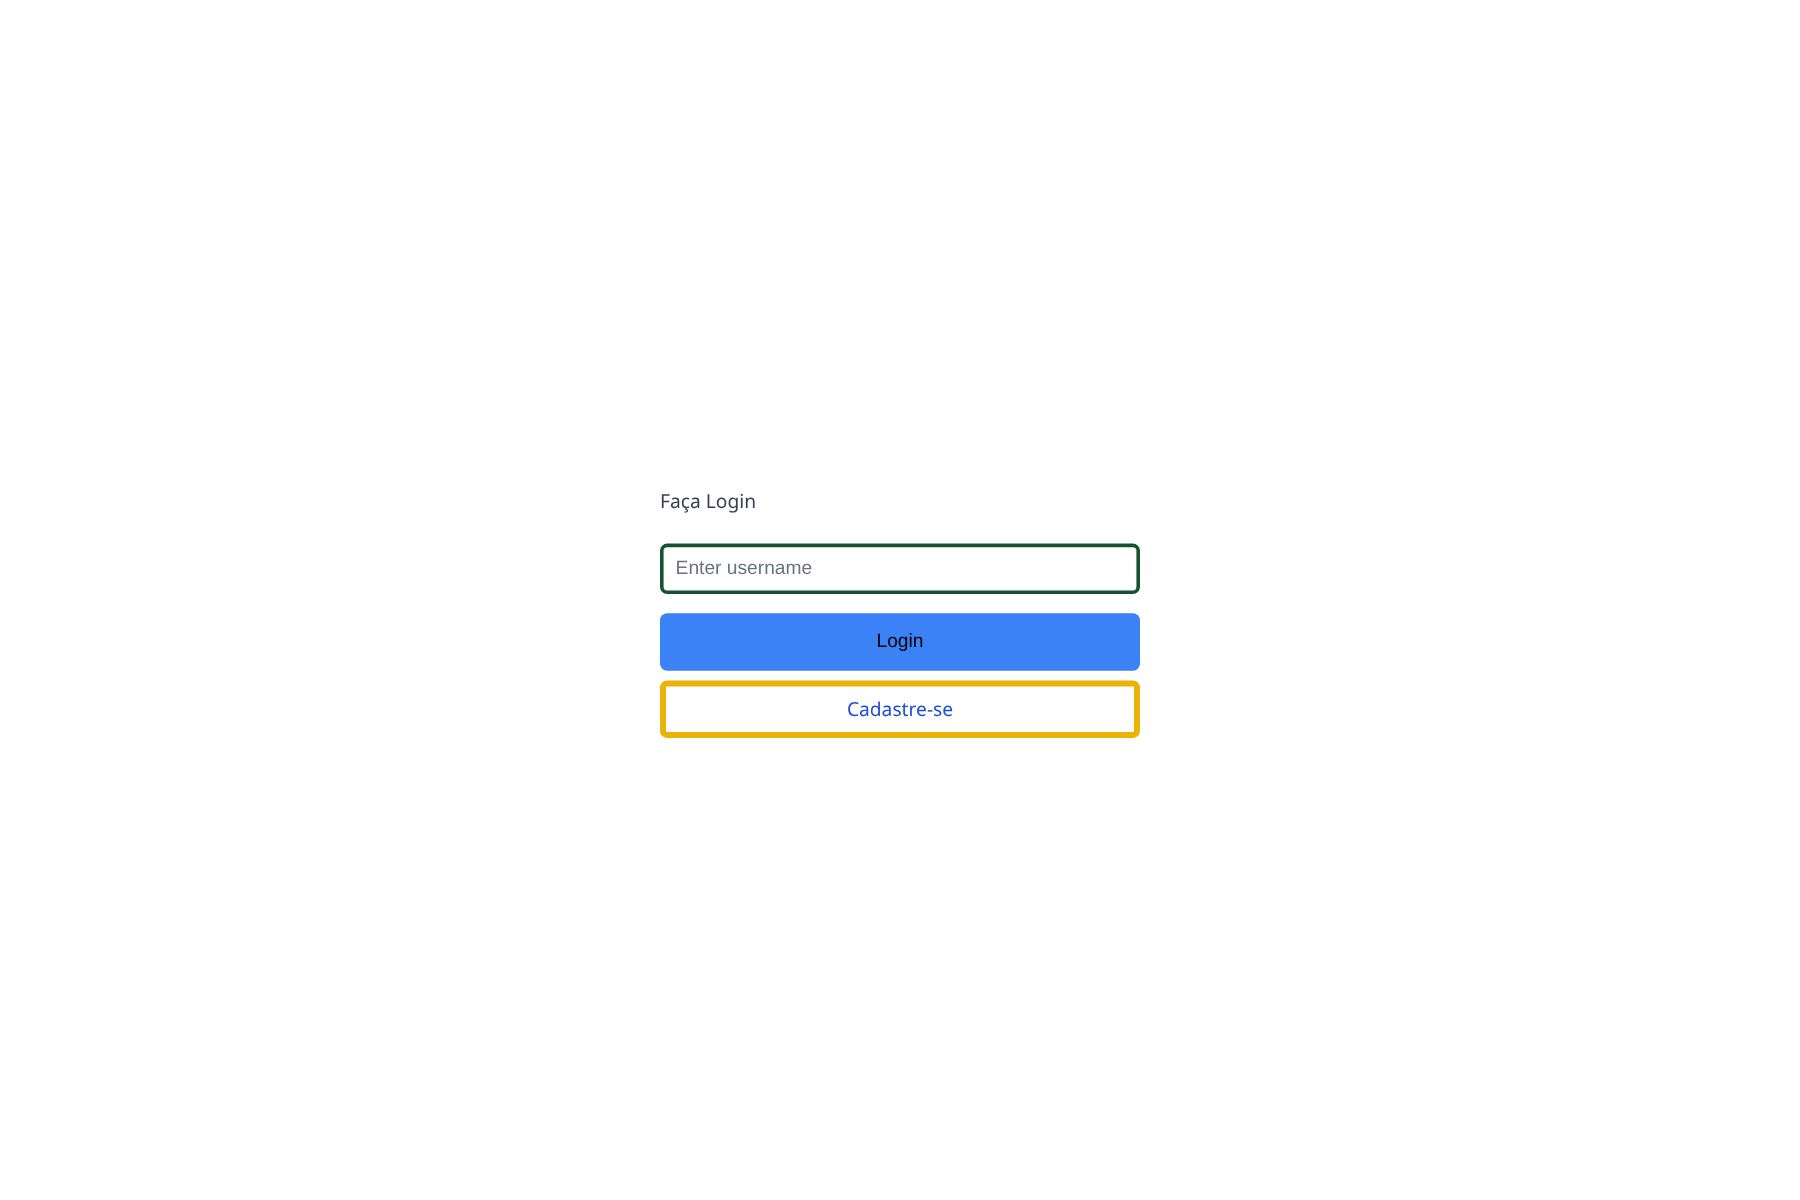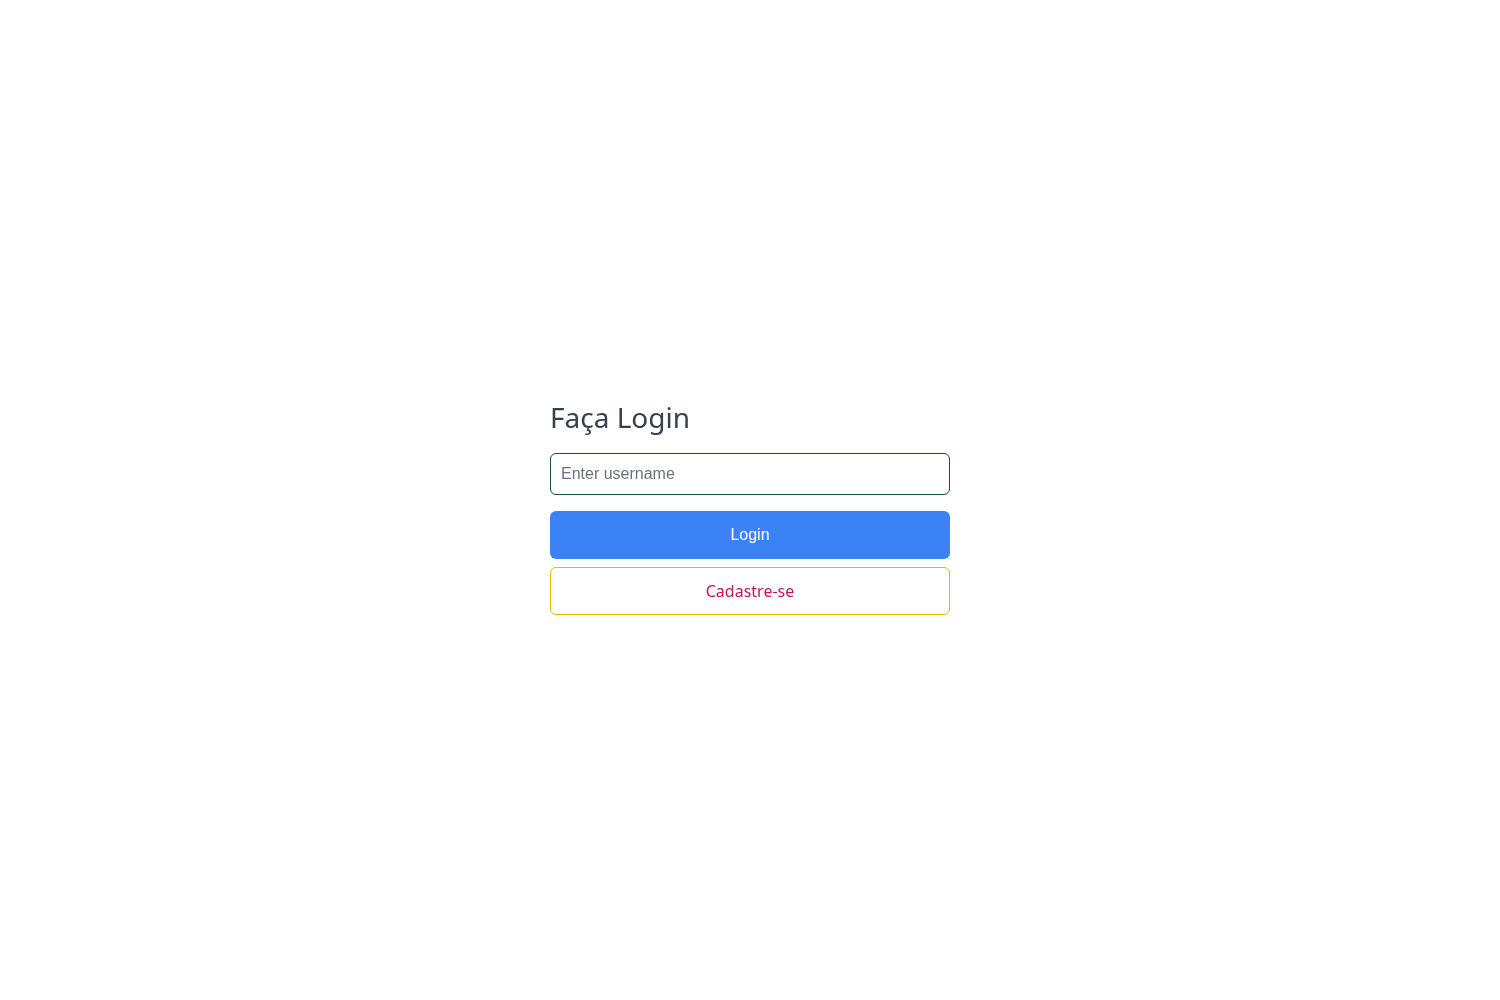--- a/index.html
+++ b/index.html
@@ -15,60 +15,60 @@
       display: flex;
       justify-content: center;
       align-items: center;
       padding-top: 16px;
     }
     .login-container {
       display: flex;
       flex-direction: column;
     }
     .login-title {
-      font-size: 28px;
+      font-size: 16px;
       font-weight: 400;
       color: #374151;
       line-height: 32px;
       margin-bottom: 20px;
     }
     .input-field {
       width: 400px;
       height: 42px;
       padding: 8px 10px;
-      border: 1px solid #14532d;
+      border: 3px solid #14532d;
       border-radius: 6px;
       font-size: 16px;
       color: #374151;
       margin-bottom: 16px;
       outline: none;
     }
     .input-field::placeholder {
       color: #6b7280;
     }
     .login-button {
       width: 400px;
       height: 48px;
       background-color: #3b82f6;
-      color: #ffffff;
+      color: #000000;
       border: none;
       border-radius: 6px;
       font-size: 16px;
       cursor: pointer;
       margin-bottom: 8px;
     }
     .register-button {
       width: 400px;
       height: 48px;
       display: flex;
       align-items: center;
       justify-content: center;
       background-color: #ffffff;
-      color: #be185d;
-      border: 1px solid #eab308;
+      color: #1d4ed8;
+      border: 5px solid #eab308;
       border-radius: 6px;
       font-size: 16px;
       cursor: pointer;
       text-decoration: none;
     }
   </style>
 </head>
 <body>
 
 <div class="login-container">

